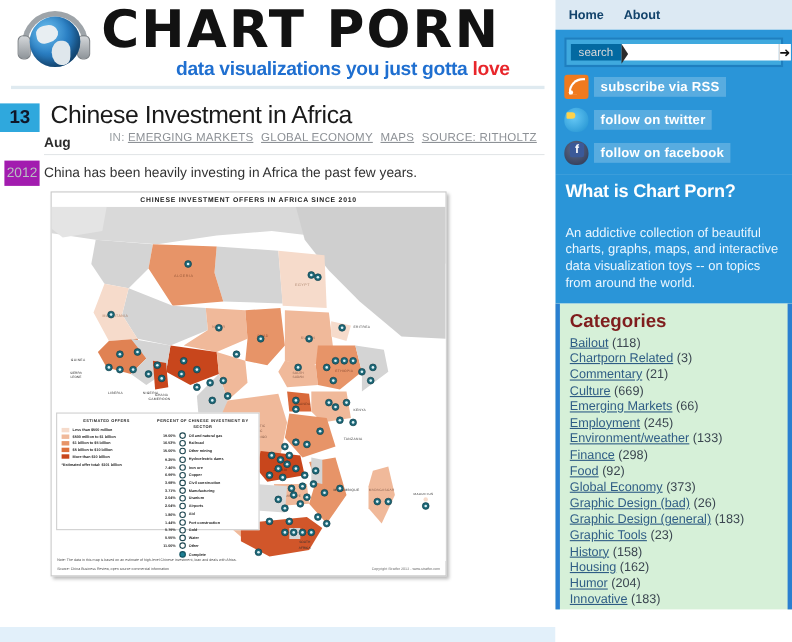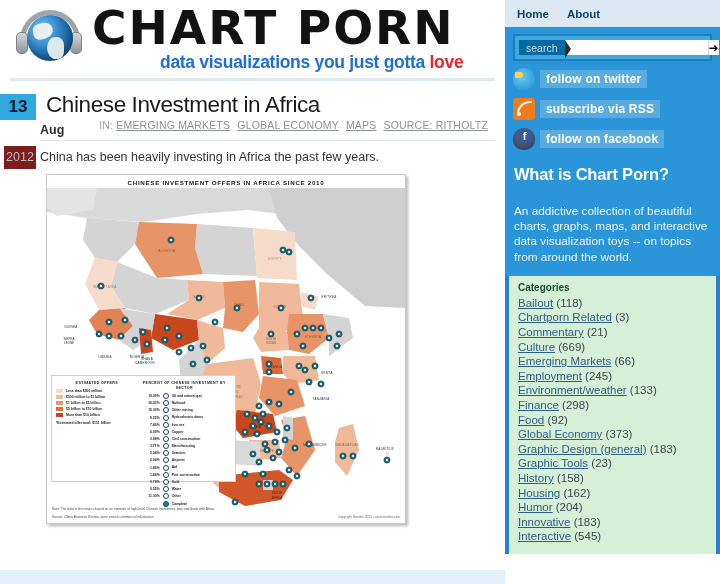--- a/index.html
+++ b/index.html
@@ -66,21 +66,21 @@
   .date-day {
     background: #2fa8dd; color: #0f172a; font-weight: bold; font-size: 17px;
     padding: 3px 0 4px; line-height: 19px;
   }
   .date-mon {
     background: #eceff1; color: #2d2d2d; font-weight: bold; font-size: 12.5px;
     padding: 3px 0 4px; line-height: 14px; margin-left: 40px;
   }
   .date-year {
     position: absolute; left: 4px; top: 52px; width: 32px;
-    background: #7f1d1d; color: #b9bec2; font-size: 12.5px; padding: 4px 0 5px;
+    background: #a21caf; color: #b9bec2; font-size: 12.5px; padding: 4px 0 5px;
     text-align: center;
   }
 
   .post-head { position: absolute; left: 46px; top: 92px; right: 10px; }
   .post-title {
     font-size: 22.5px; font-weight: normal; color: #1b1b1b; letter-spacing: -0.4px;
     line-height: 26px; margin: 0;
   }
   .post-meta { margin-top: 1px; font-size: 10.5px; color: #8d9196; letter-spacing: .2px; text-align: right; }
   .post-meta .in { color: #9ba0a4; margin-right: 3px; }
@@ -212,21 +212,21 @@
   .about-box { background: #2a95d8; padding: 6px 9px 11px 9px; }
   .about-title {
     color: #fff; font-weight: bold; font-size: 16.5px; margin: 0 0 20px 0; letter-spacing: -0.2px;
   }
   .about-text { color: #eaf6ff; font-size: 11.8px; line-height: 15.2px; }
 
   .cats-box {
     background: #d6f0d8; border-left: 4px solid #2a7fd0; border-right: 4px solid #2a7fd0;
     padding: 6px 9px 6px 9px; height: 278px; overflow: hidden;
   }
-  .cats-title { font-weight: bold; font-size: 10px; color: #14532d; margin: 0 0 3px 0; }
+  .cats-title { font-weight: bold; font-size: 17px; color: #7f1d1d; margin: 0 0 3px 0; }
   .cat-row { font-size: 11.5px; line-height: 14.6px; color: #3b4650; white-space: nowrap; }
   .cat-row a { color: #2f5d85; text-decoration: underline; }
 
   
   .footer-strip { position: absolute; left: 0; top: 570px; width: 505px; height: 14px; background: #e2f0fa; }
 </style>
 </head>
 <body>
 
 <div class="page">
@@ -594,26 +594,26 @@
     </div>
 
     <div class="side-blue">
       <div class="search-wrap">
         <div class="search-tag">search</div>
         <input class="search-input" type="text" value="" placeholder="" style="">
         <div class="search-go">➜</div>
       </div>
 
       <div class="social-row">
+        <span class="social-ico rss-ico"></span>
+        <span class="social-label">subscribe via RSS</span>
+      </div>
+      <div class="social-row">
         <span class="social-ico twitter-ico"></span>
         <span class="social-label">follow on twitter</span>
-      </div>
-      <div class="social-row">
-        <span class="social-ico rss-ico"></span>
-        <span class="social-label">subscribe via RSS</span>
       </div>
       <div class="social-row">
         <span class="social-ico facebook-ico"></span>
         <span class="social-label">follow on facebook</span>
       </div>
     </div>
 
     <div class="about-box">
       <h2 class="about-title">What is Chart Porn?</h2>
       <div class="about-text">An addictive collection of beautiful charts, graphs, maps, and interactive data visualization toys -- on topics from around the world.</div>
@@ -625,20 +625,21 @@
           <div class="cat-row"><a href="#">Bailout</a><span> (118)</span></div>
           <div class="cat-row"><a href="#">Chartporn Related</a><span> (3)</span></div>
           <div class="cat-row"><a href="#">Commentary</a><span> (21)</span></div>
           <div class="cat-row"><a href="#">Culture</a><span> (669)</span></div>
           <div class="cat-row"><a href="#">Emerging Markets</a><span> (66)</span></div>
           <div class="cat-row"><a href="#">Employment</a><span> (245)</span></div>
           <div class="cat-row"><a href="#">Environment/weather</a><span> (133)</span></div>
           <div class="cat-row"><a href="#">Finance</a><span> (298)</span></div>
           <div class="cat-row"><a href="#">Food</a><span> (92)</span></div>
           <div class="cat-row"><a href="#">Global Economy</a><span> (373)</span></div>
+          <div class="cat-row"><a href="#">Graphic Design (bad)</a><span> (26)</span></div>
           <div class="cat-row"><a href="#">Graphic Design (general)</a><span> (183)</span></div>
           <div class="cat-row"><a href="#">Graphic Tools</a><span> (23)</span></div>
           <div class="cat-row"><a href="#">History</a><span> (158)</span></div>
           <div class="cat-row"><a href="#">Housing</a><span> (162)</span></div>
           <div class="cat-row"><a href="#">Humor</a><span> (204)</span></div>
           <div class="cat-row"><a href="#">Innovative</a><span> (183)</span></div>
           <div class="cat-row"><a href="#">Interactive</a><span> (545)</span></div>
         </div>
     </div>
   </div>

